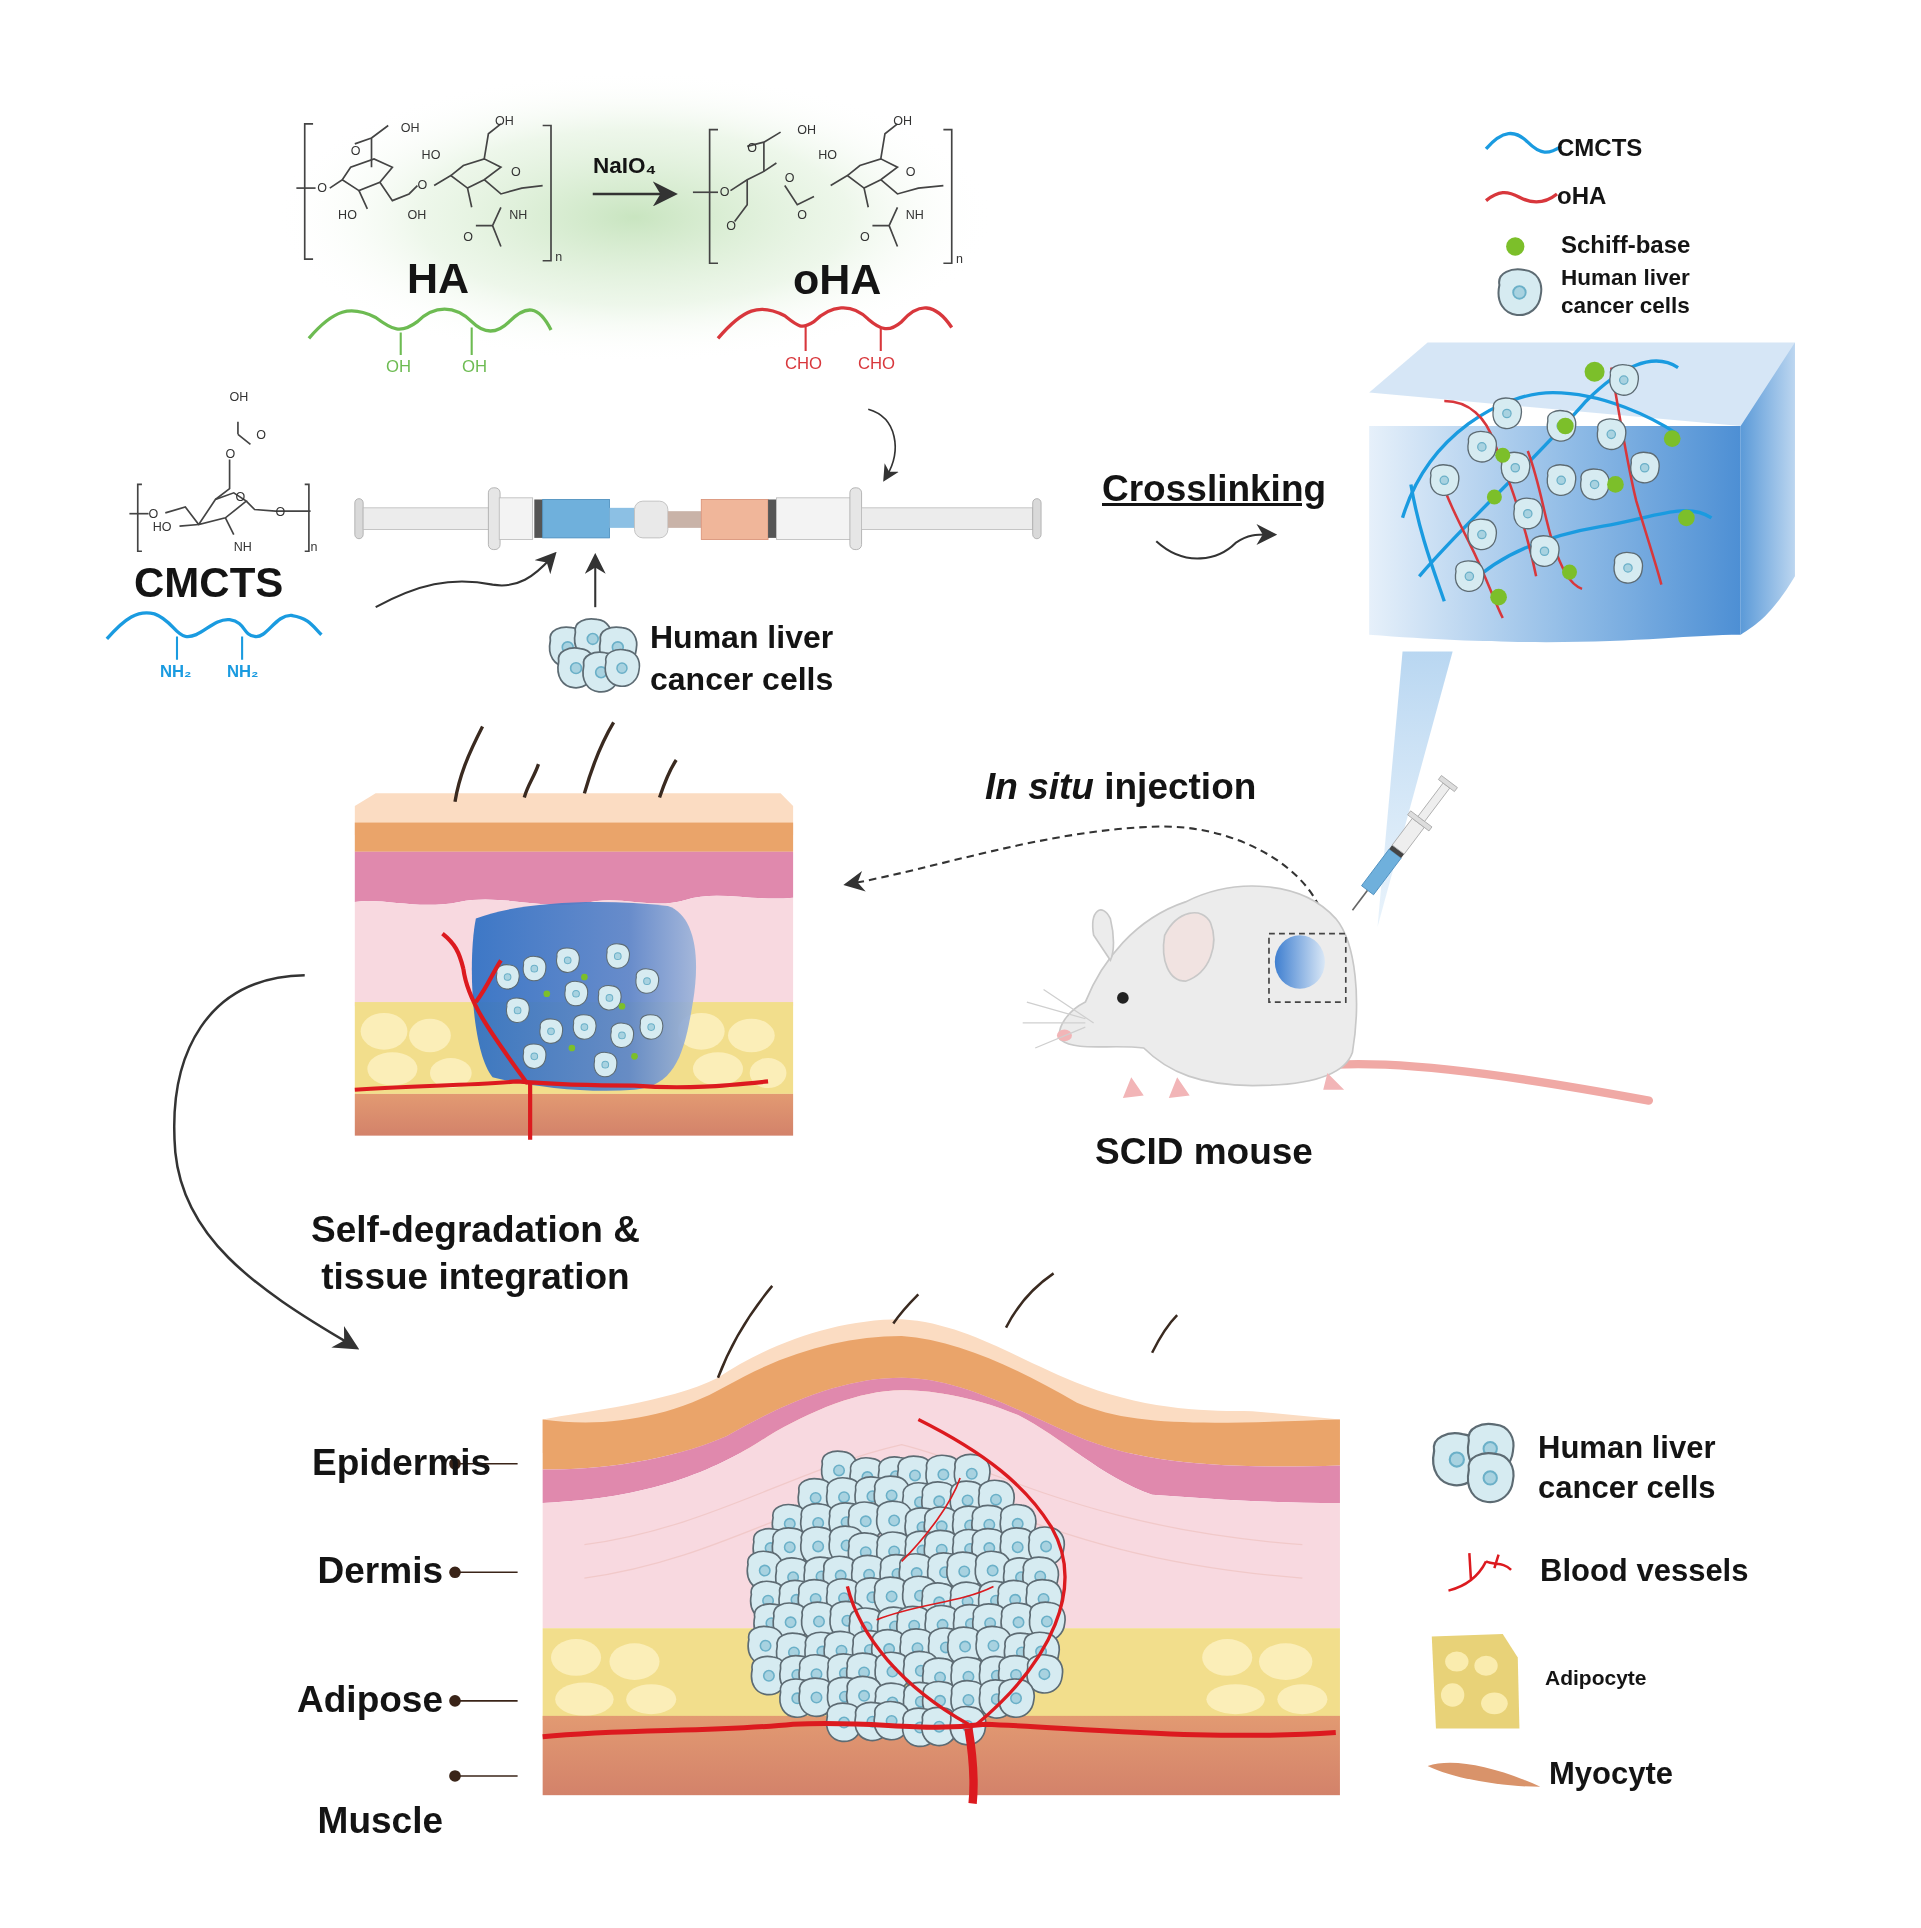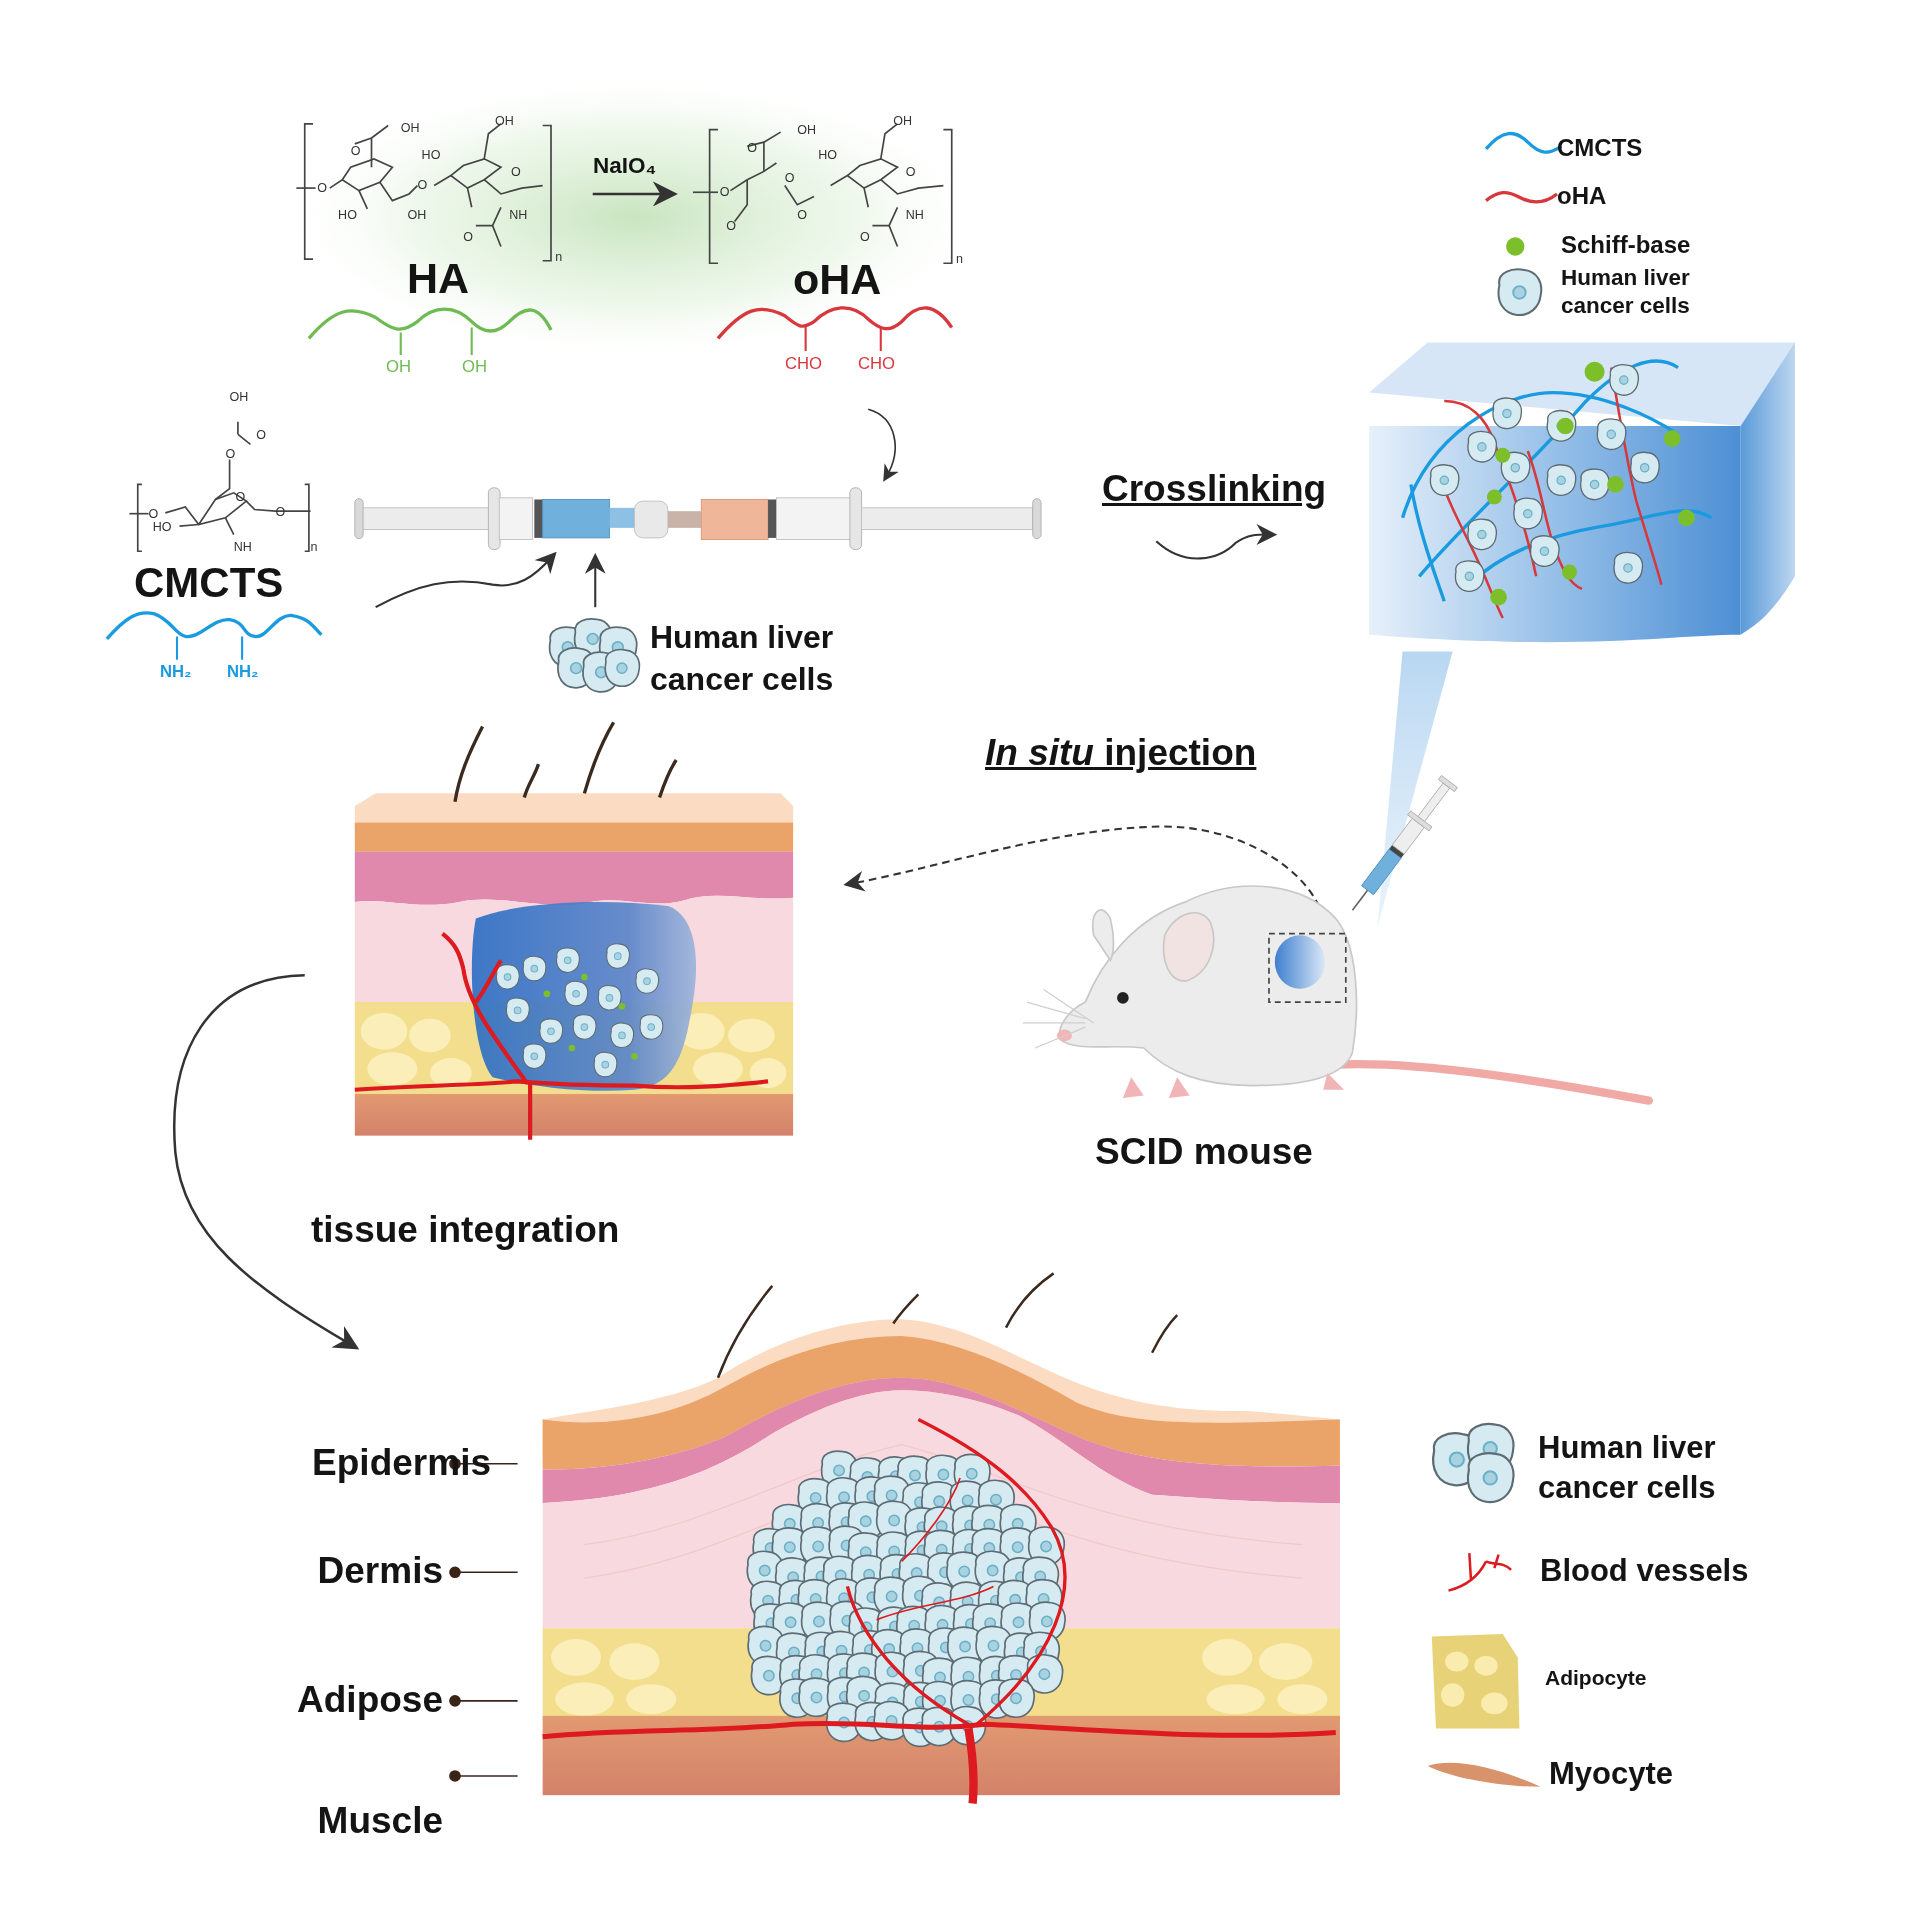--- a/index.html
+++ b/index.html
@@ -504,25 +504,26 @@
 <div class="lbl" style="left:160px;top:662px;font-size:16.7px;color:#1a9be0;">NH₂</div>
 <div class="lbl" style="left:227px;top:662px;font-size:16.7px;color:#1a9be0;">NH₂</div>
 
 <div class="lbl" style="left:650px;top:616px;font-size:32px;line-height:42px;">
   <div>Human liver</div>
   <div>cancer cells</div>
 </div>
 
 <div class="lbl" style="left:1102px;top:468px;font-size:37px;text-decoration:underline;">Crosslinking</div>
 
-<div class="lbl" style="left:985px;top:732px;font-size:37px;text-decoration:underline;"><i>In situ</i><span> injection</span></div>
+<div class="lbl" style="left:985px;top:766px;font-size:37px;"><i>In situ</i><span> injection</span></div>
 
 <div class="lbl" style="left:1095px;top:1131px;font-size:37px;">SCID mouse</div>
 
 <div class="lbl" style="left:311px;top:1206px;font-size:37px;line-height:47px;text-align:center;">
+  <div>Self-degradation &amp;</div>
   <div>tissue integration</div>
 </div>
 
 <div class="lbl" style="left:1557px;top:134px;font-size:24px;">CMCTS</div>
 <div class="lbl" style="left:1557px;top:182px;font-size:24px;">oHA</div>
 <div class="lbl" style="left:1561px;top:231px;font-size:24px;">Schiff-base</div>
 <div class="lbl" style="left:1561px;top:264px;font-size:22.5px;line-height:28px;">
   <div>Human liver</div>
   <div>cancer cells</div>
 </div>

